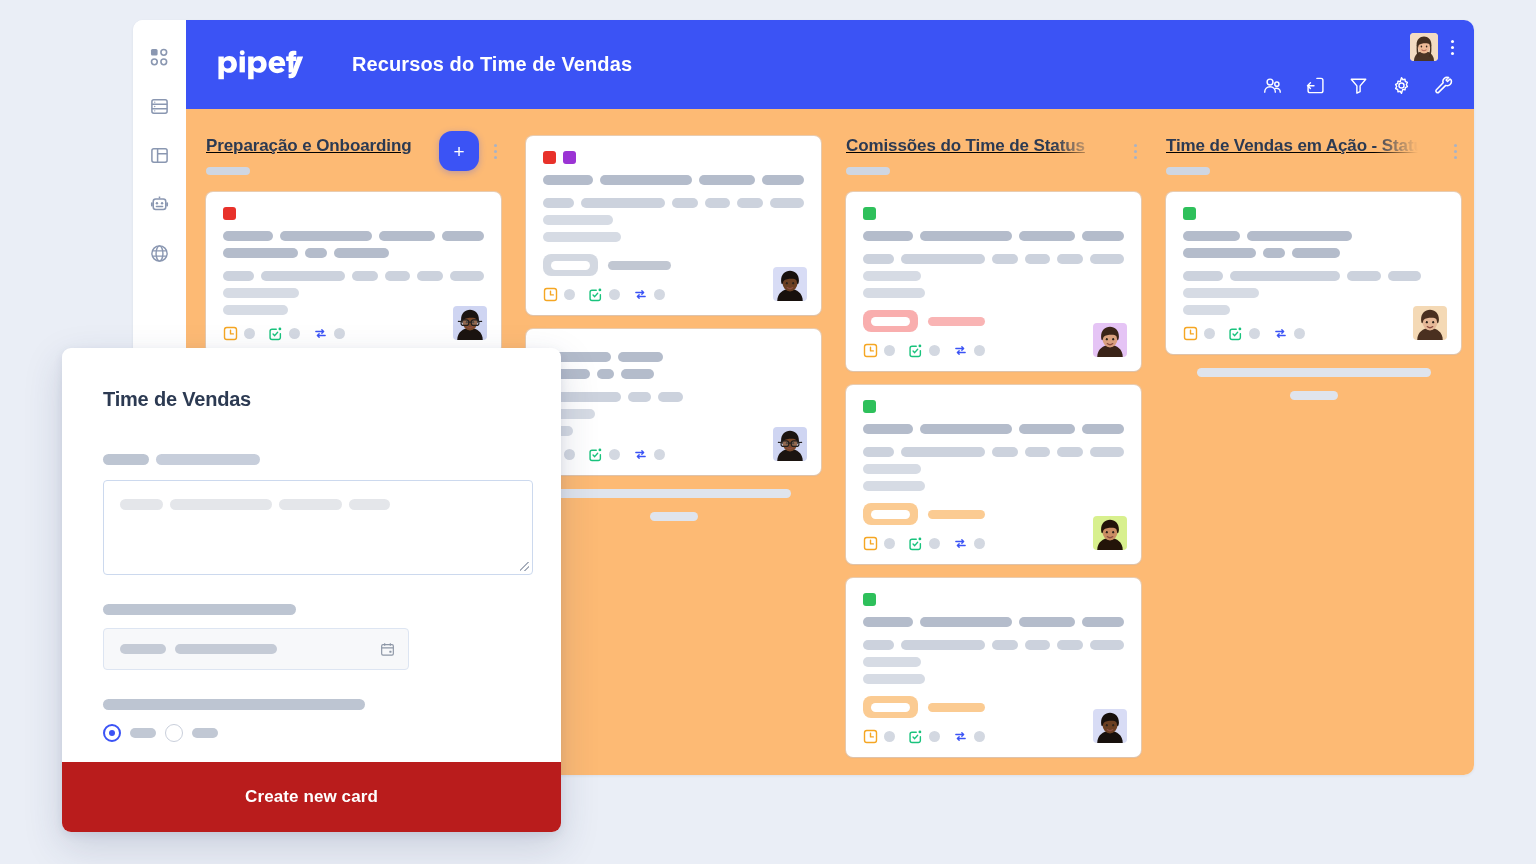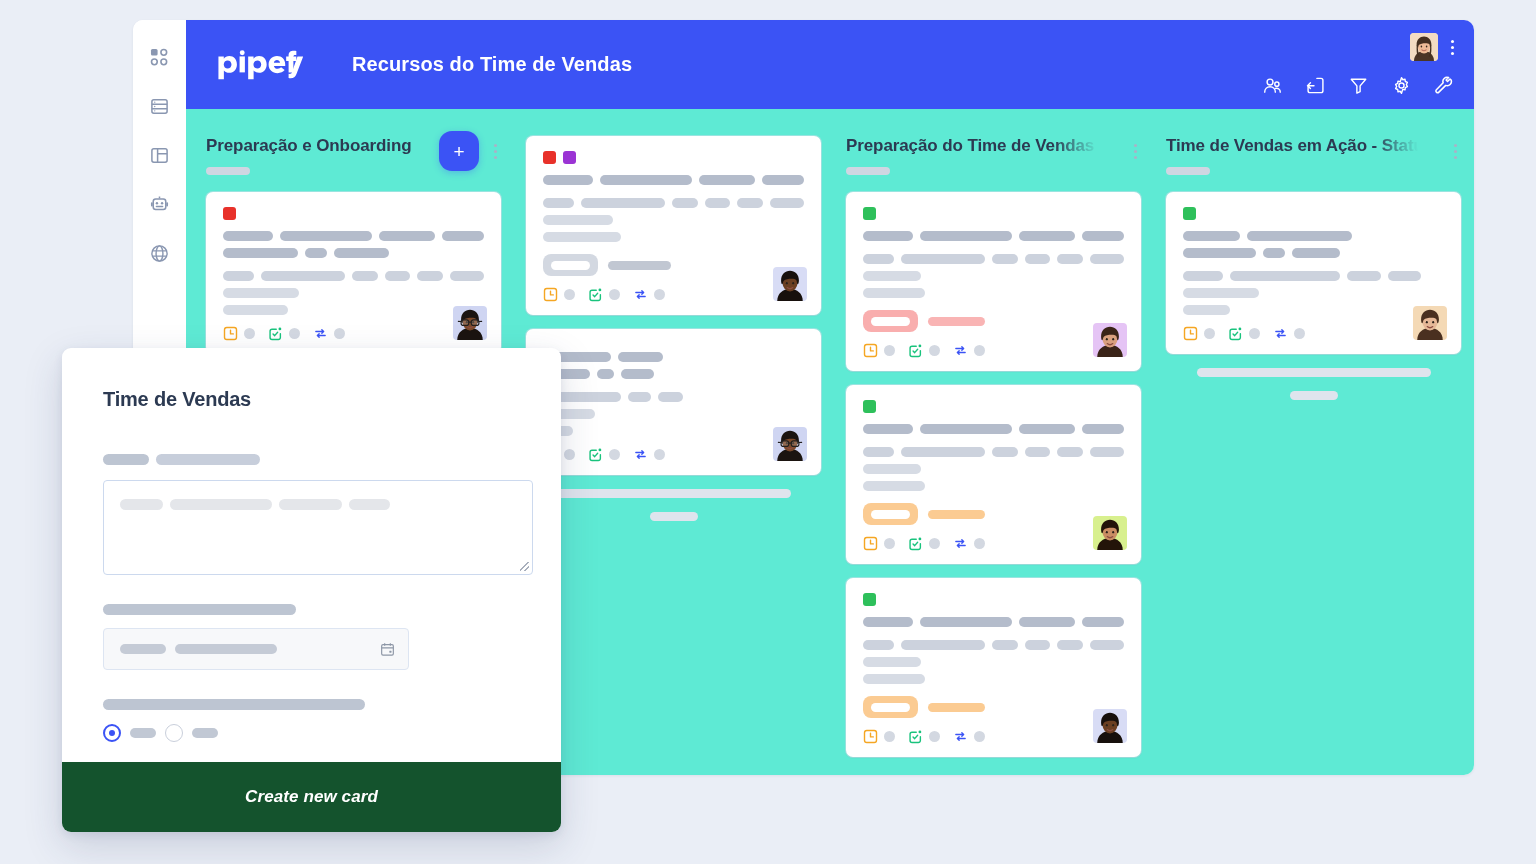--- a/index.html
+++ b/index.html
@@ -79,24 +79,25 @@
   .hdr-tools {
     position: absolute; right: 20px; top: 56px;
     display: flex; align-items: center; gap: 24px;
     color: #ffffff;
   }
   .hdr-tools .ti { width: 19px; height: 19px; cursor: pointer; display: flex; align-items: center; justify-content: center; }
 
   
   .board {
     flex: 1 1 auto;
-    background: #5eead4;
+    background: #fdba74;
     position: relative;
     overflow: hidden;
     padding: 0 0 0 0;
+    text-decoration: underline;
   }
   .cols {
     display: flex;
     gap: 25px;
     padding: 27px 0 0 20px;
     height: 100%;
   }
   .col { width: 295px; flex: 0 0 295px; position: relative; }
 
   .col-head { position: relative; height: 56px; }
@@ -216,24 +217,24 @@
     cursor: pointer;
   }
   .radio-on i { width: 6px; height: 6px; border-radius: 50%; background: #3b53f5; display: block; }
   .radio-off {
     width: 18px; height: 18px; border-radius: 50%;
     border: 1.5px solid #c9cfdb; background: #fff; cursor: pointer;
   }
   .r-lab { height: 10px; border-radius: 5px; background: #c1c8d4; }
   .create-btn {
     height: 70px; flex: 0 0 70px;
-    background: #14532d; border: none; color: #ffffff;
+    background: #b91c1c; border: none; color: #ffffff;
     font-size: 17px; font-weight: bold; letter-spacing: .1px;
     font-family: "Liberation Sans", sans-serif;
-    cursor: pointer; width: 100%; font-style: italic;
+    cursor: pointer; width: 100%;
   }
 </style>
 </head>
 <body>
 
 <div class="stage">
 
   <div class="app-window">
 
     <nav class="sidebar">
@@ -580,21 +581,21 @@
                 </span>
               </div>
               <div class="ghost">
       <div class="g1"></div>
       <div class="g2"></div>
     </div>
             </div>
             <div class="col">
               <div class="col-head">
       <div class="col-title-wrap">
-        <div class="col-title">Preparação do Time de Vendas</div>
+        <div class="col-title">Comissões do Time de Status</div>
       </div>
       <div class="col-sub"></div>
       <div class="col-kebab">
                   <i></i>
                   <i></i>
                   <i></i>
                 </div>
 
     </div>
               <div class="card">

